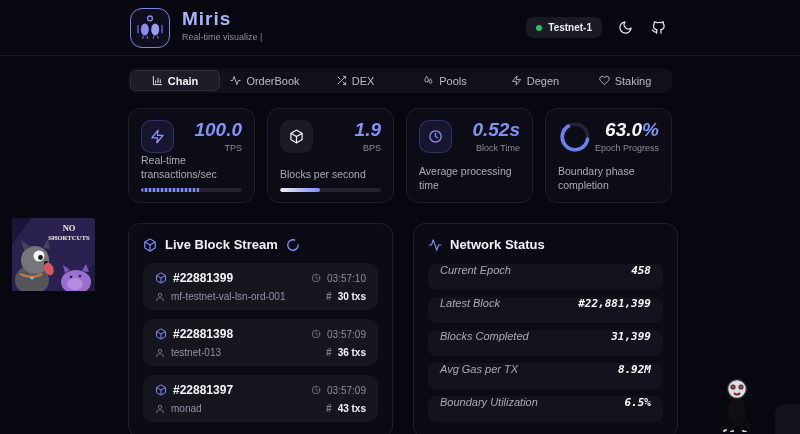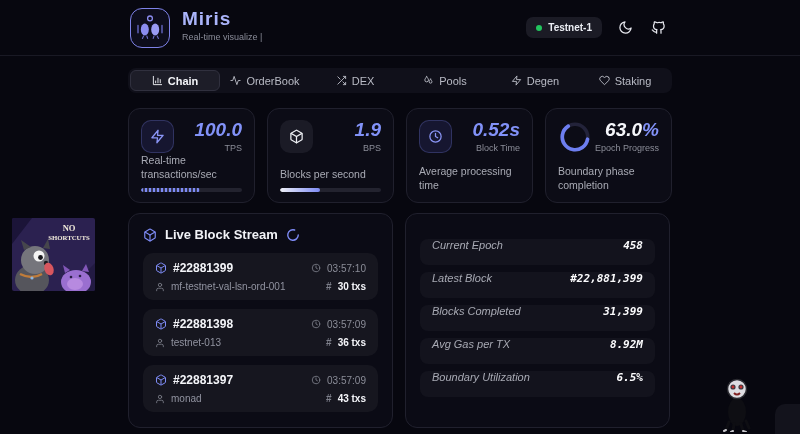--- a/index.html
+++ b/index.html
@@ -59,21 +59,21 @@
   .unit { font-size:9px; color:#8b8d98; margin-top:4px; }
   .desc { margin-top:auto; font-size:10.5px; color:#a9abb5; line-height:1.35; }
   .bar { margin-top:7px; height:4px; border-radius:2px; background:#23232f; overflow:hidden; }
   .bar-fill { height:100%; border-radius:2px; }
   .bar-fill.striped {
     background:repeating-linear-gradient(90deg,#7e8bf5 0 2px, rgba(126,139,245,0.18) 2px 4px);
   }
   .bar-fill.grad { background:linear-gradient(90deg,#eef0f6,#7e8bf5); }
   .ring { width:34px; height:34px; }
   
-  .panels { display:grid; grid-template-columns:265px 265px; gap:12px; margin-top:12px; height:207px; }
+  .panels { display:grid; grid-template-columns:265px 265px; gap:20px; margin-top:22px; height:207px; }
   .panel { background:#0b0b15; border:1px solid #20202d; border-radius:12px; padding:13px 14px 6px; }
   .panel-head { display:flex; align-items:center; gap:8px; }
   .panel-head svg { width:14px; height:14px; color:#7e8bf5; }
   .panel-title { font-size:13px; font-weight:bold; color:#f2f3f7; }
   .spinner { width:12px; height:12px; color:#6d77d8; }
   
   .blocks { margin-top:11px; }
   .block-item {
     background:#16161f; border-radius:10px; padding:8px 12px; margin-bottom:9px; height:47px;
     cursor:pointer;
@@ -372,20 +372,26 @@
                 <span class="hash">#</span>
                 <span class="b-txs">43 txs</span>
               </div>
             </div>
           </div>
 
         </div>
       </div>
 
       <div class="panel">
+        <div class="panel-head">
+          <svg viewBox="0 0 24 24" fill="none" stroke="currentColor" stroke-width="2" stroke-linecap="round" stroke-linejoin="round">
+              <polyline points="22 12 18 12 15 21 9 3 6 12 2 12"></polyline>
+            </svg>
+          <span class="panel-title">Network Status</span>
+        </div>
         <div class="status-rows">
           <div class="status-row">
             <span class="s-label">Current Epoch</span>
             <span class="s-value">458</span>
           </div>
           <div class="status-row">
             <span class="s-label">Latest Block</span>
             <span class="s-value">#22,881,399</span>
           </div>
           <div class="status-row">

